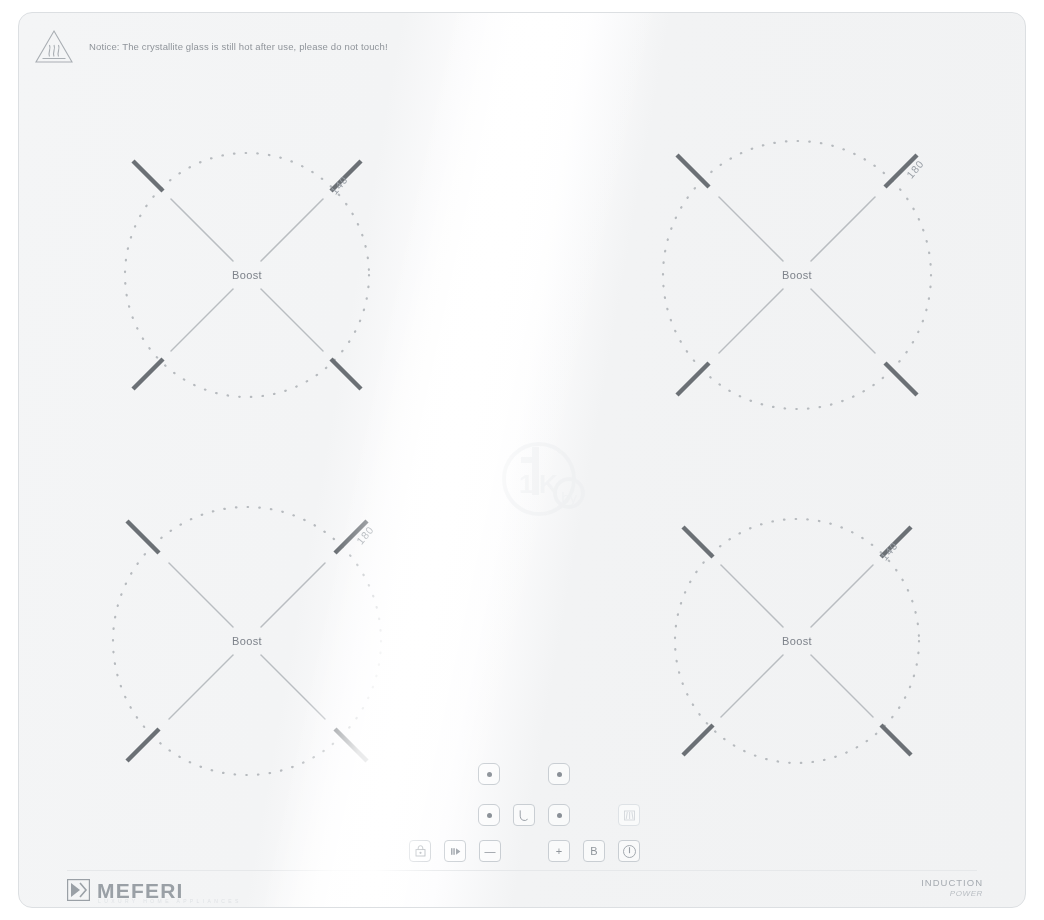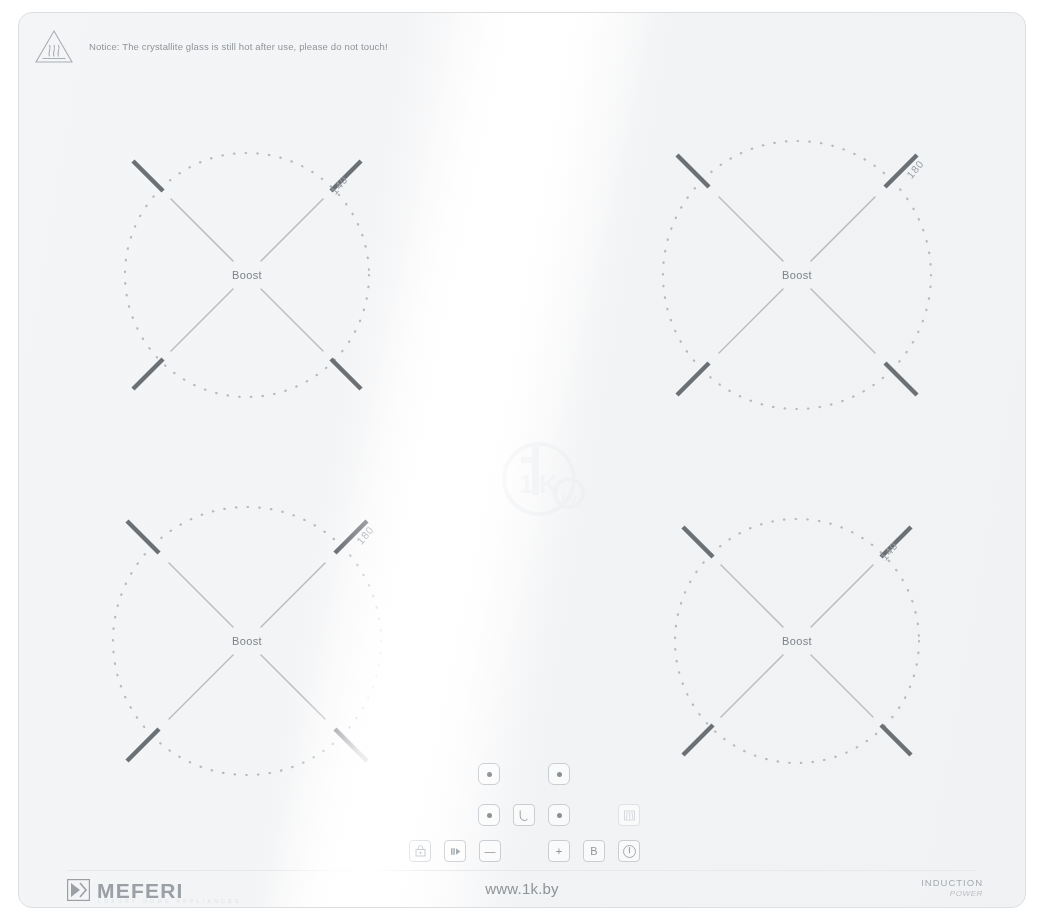--- a/index.html
+++ b/index.html
@@ -378,14 +378,13 @@
     </div>
 
     <div id="induction">
       <div class="ind-main">INDUCTION</div>
       <div class="ind-sub">POWER</div>
     </div>
 
     <div id="sheen"></div>
   </div>
 
-  <div id="site-url">www.1k.by</div>
 </div>
 
 </body></html>

